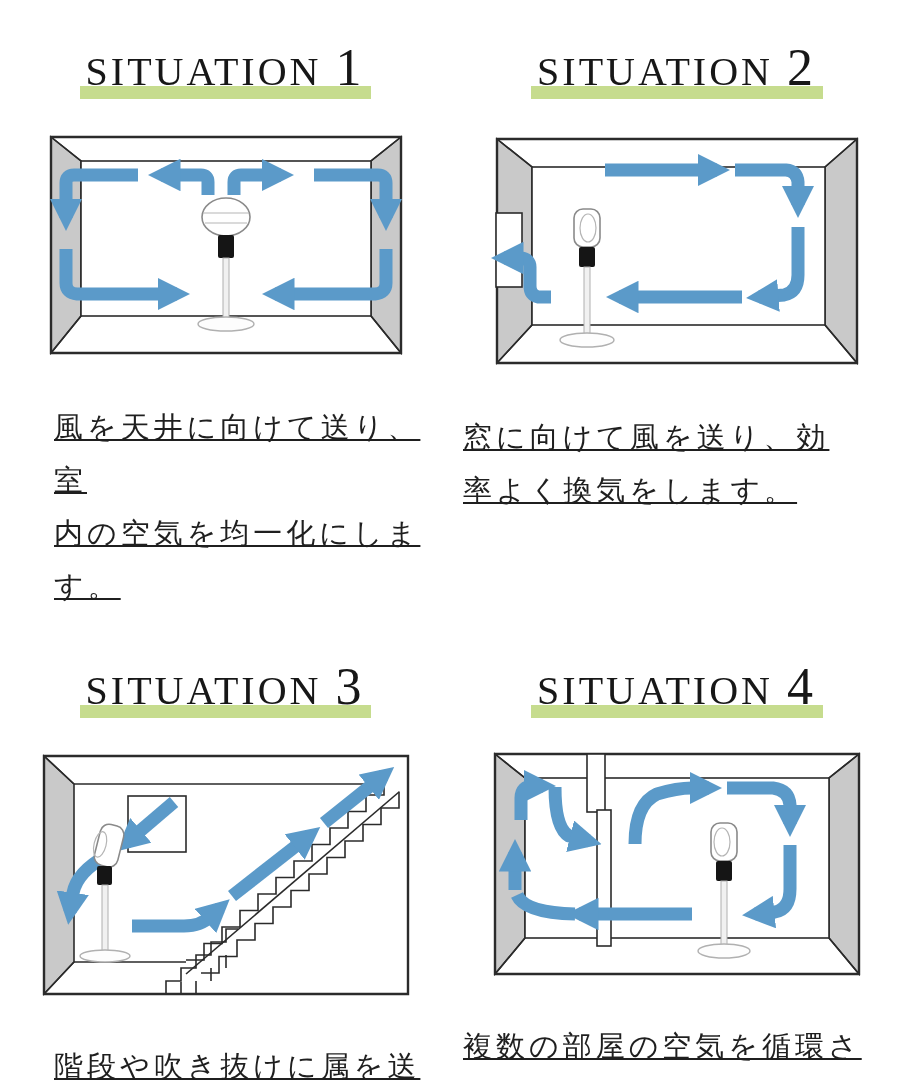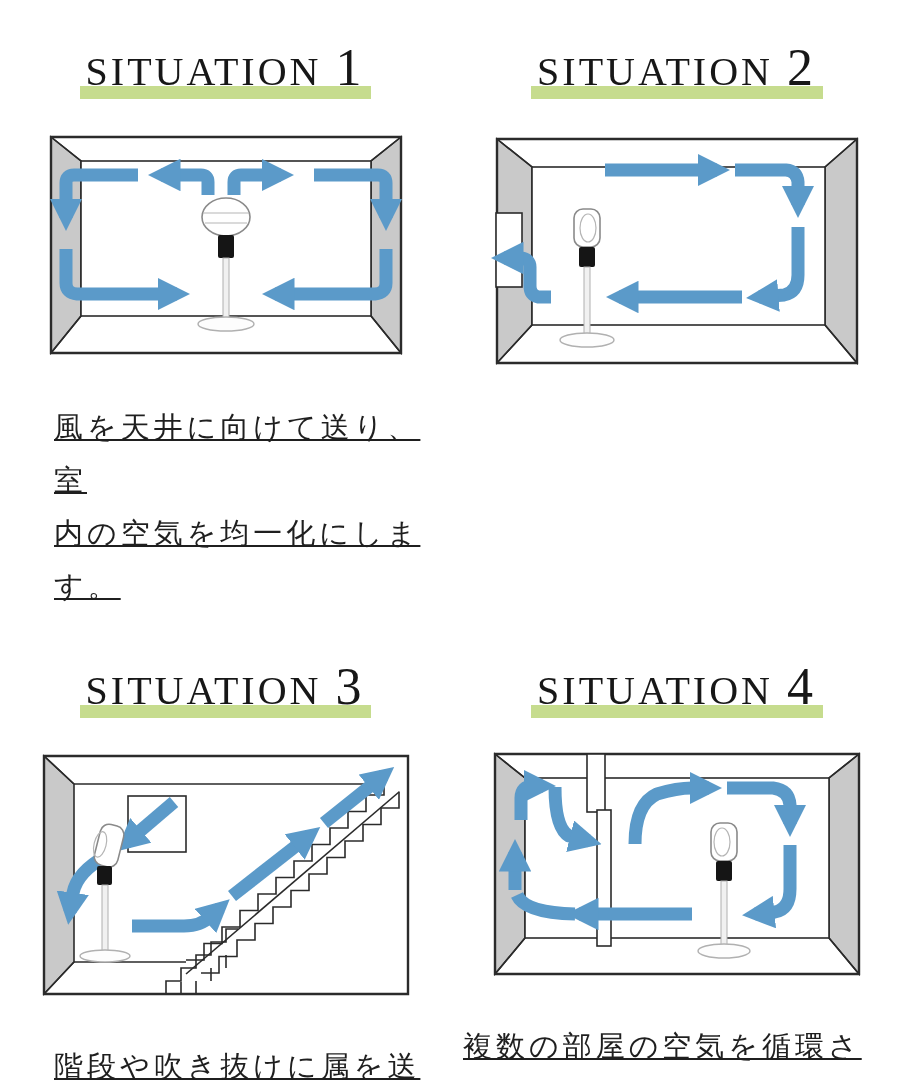--- a/index.html
+++ b/index.html
@@ -111,20 +111,22 @@
         <path class="arrow" marker-end="url(#ah)" d="M64,172 L51,172 Q43,170 43,161 L43,142 Q43,134 34,133 L17,133"></path>
       </g>
       <g transform="translate(100,120)">
         <rect class="fanbody" x="-13" y="-36" width="26" height="38" rx="9"></rect>
         <ellipse class="fandet" cx="1" cy="-17" rx="8" ry="14"></ellipse>
         <rect class="fanneck" x="-8" y="2" width="16" height="20" rx="2"></rect>
         <rect class="fanpole" x="-3" y="22" width="6" height="70"></rect>
         <ellipse class="fanbase" cx="0" cy="95" rx="27" ry="7"></ellipse>
       </g>
     </svg>
+    <div class="desc desc-r">窓に向けて風を送り、効
+率よく換気をします。</div>
   </div>
 
   <div class="panel">
     <div class="title-wrap">
       <div class="green-bar"></div>
       <span class="title-word">SITUATION</span>
       <span class="title-num">3</span>
     </div>
     <svg class="diagram" width="380" height="260" viewBox="0 0 380 260">
       <polygon class="wall" points="8,12 38,40 38,218 8,250"></polygon>

